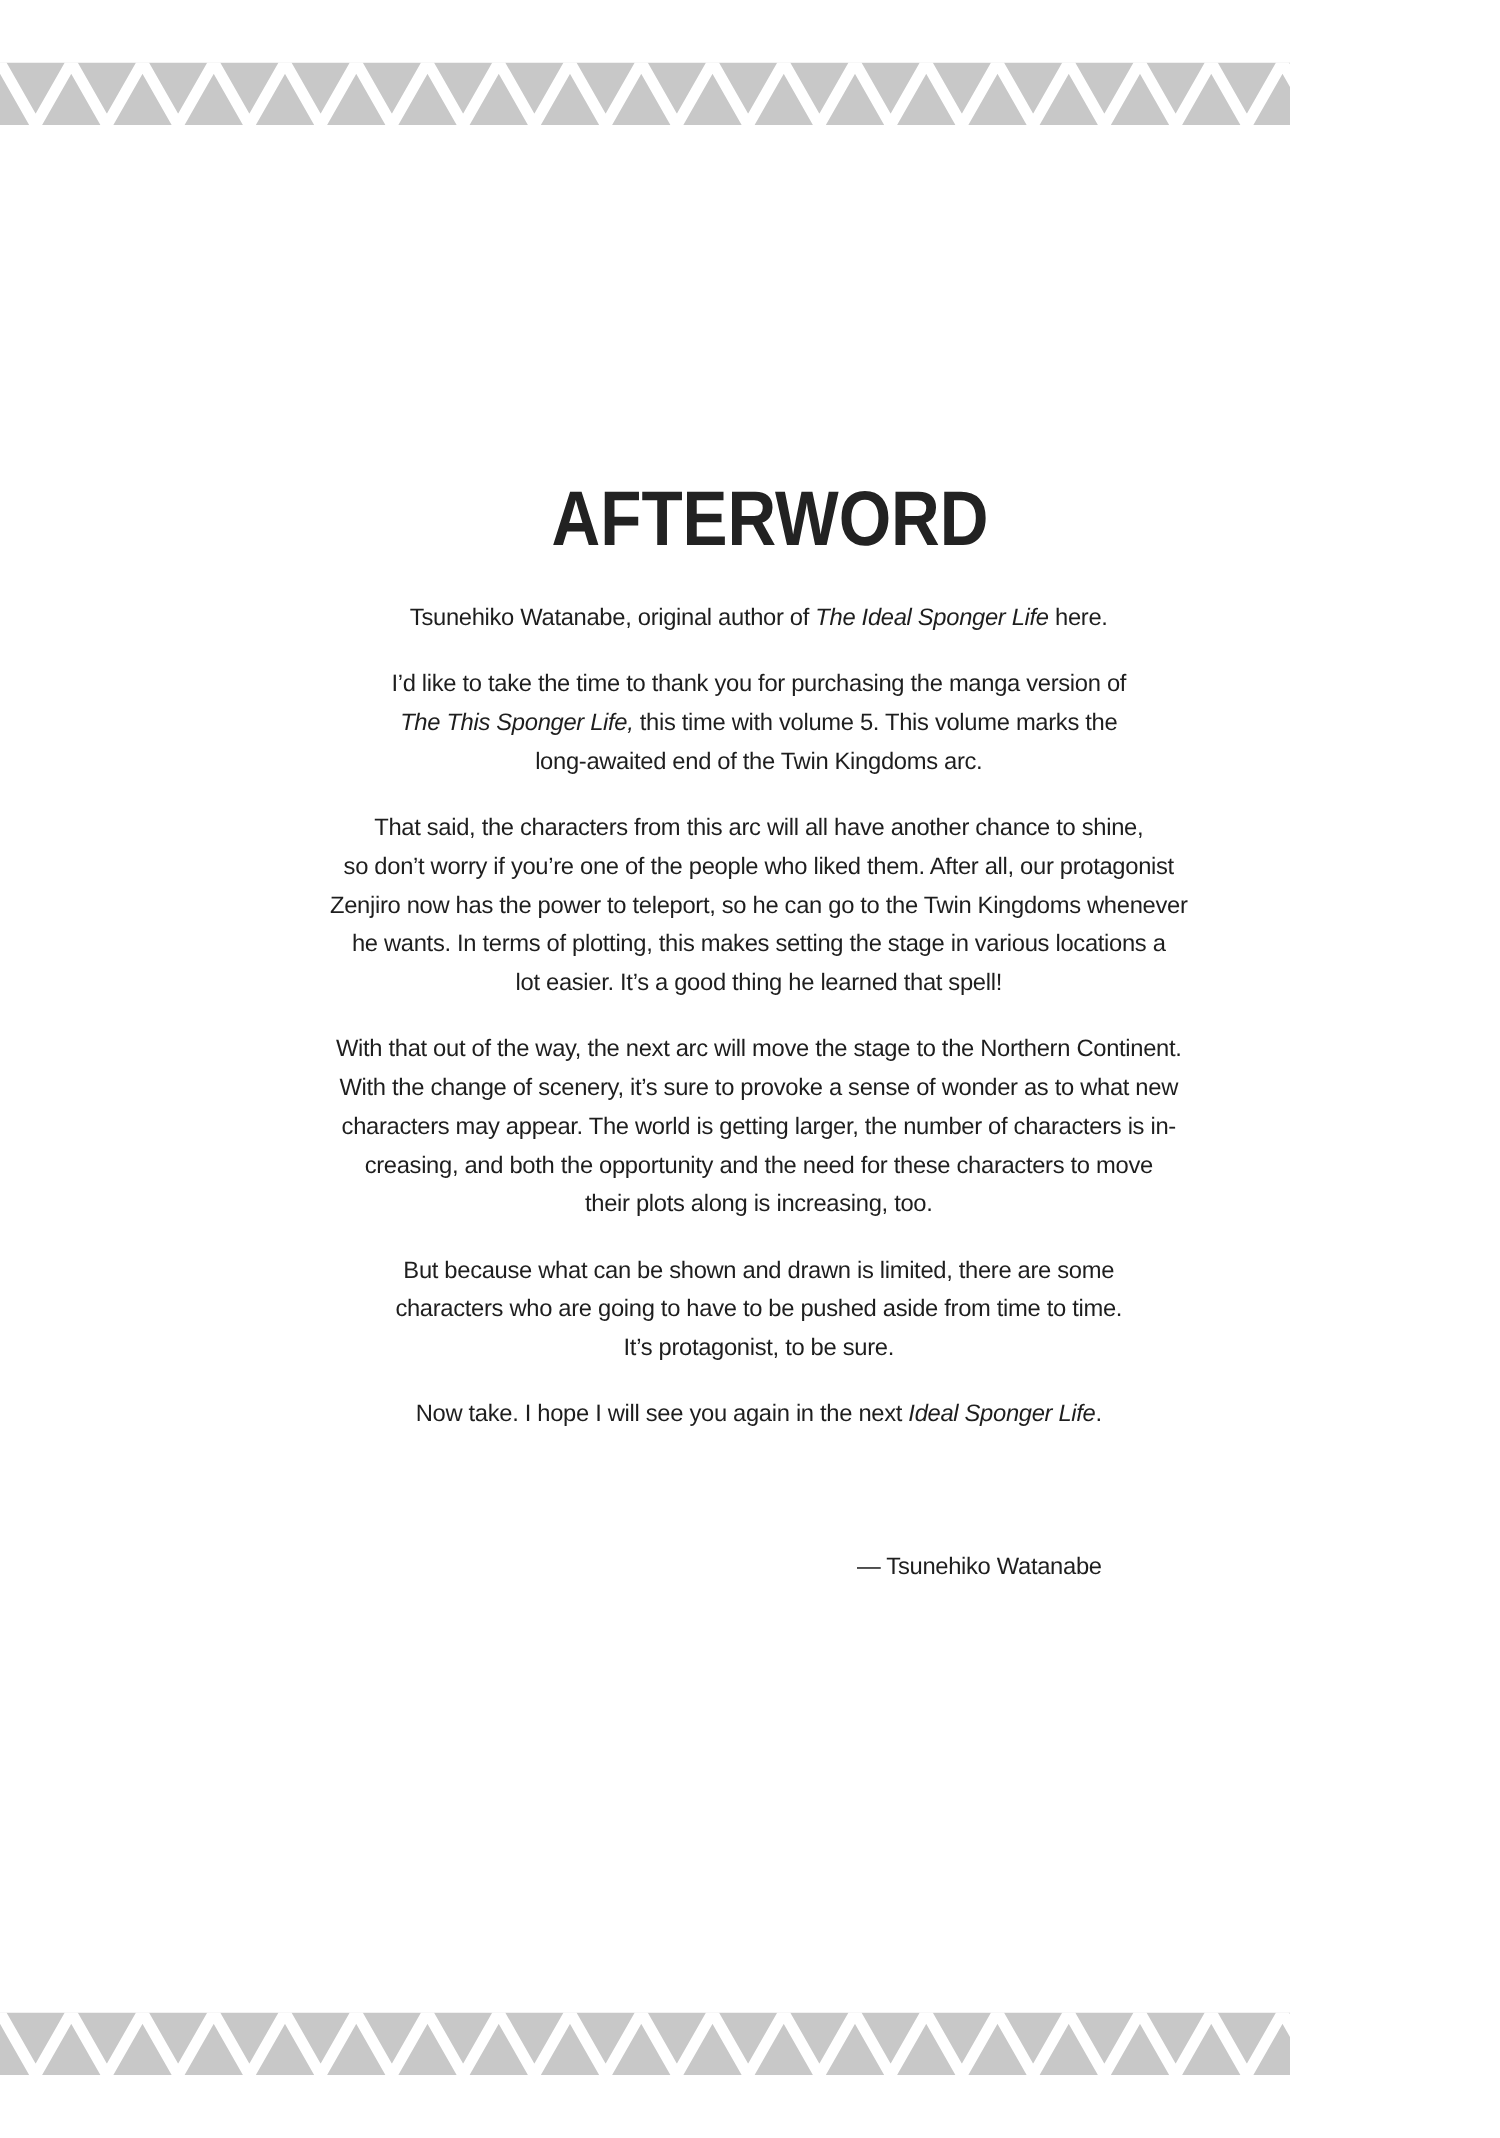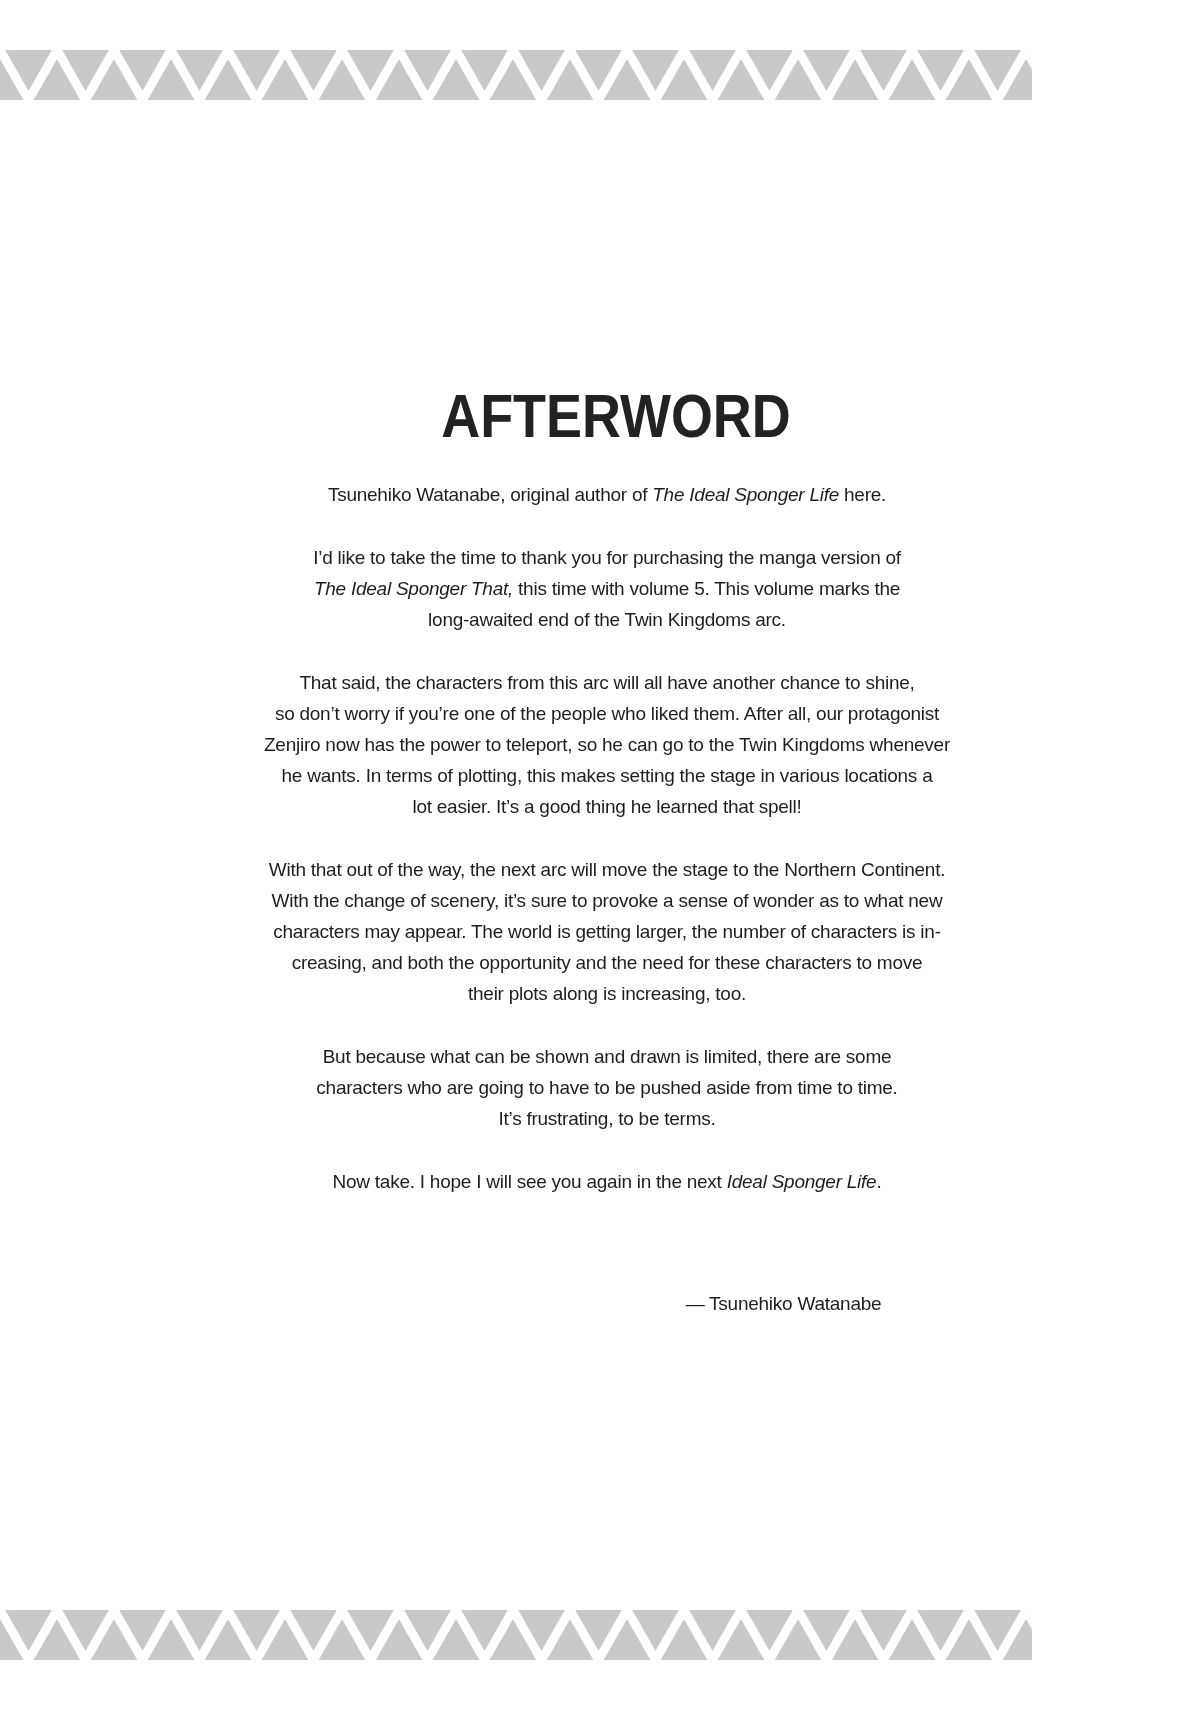--- a/index.html
+++ b/index.html
@@ -43,45 +43,45 @@
     top: 0;
     left: 57px;
     width: 1100px;
     font-size: 19px;
     line-height: 31px;
     letter-spacing: -0.25px;
     text-align: center;
   }
   .body-text p { margin: 0; }
   .body-text p.para:first-of-type { margin-top: 479px; }
-  .body-text p.para + p.para { margin-top: 32px; }
+  .body-text p.para + p.para { margin-top: 22px; }
   .signature {
     margin-top: 91px !important;
     text-align: center;
     padding-left: 353px;
   }
 </style>
 </head>
 <body>
 
 <div class="page">
 
   <svg class="tri-border top" width="1200" height="50" viewBox="0 0 1200 50" preserveAspectRatio="none">
     <rect class="band" x="0" y="0" width="1200" height="50"></rect>
     <path class="zig" d="M -28.5 50 L 0.0 0 L 28.5 50 L 57.0 0 L 85.5 50 L 114.0 0 L 142.5 50 L 171.0 0 L 199.5 50 L 228.0 0 L 256.5 50 L 285.0 0 L 313.5 50 L 342.0 0 L 370.5 50 L 399.0 0 L 427.5 50 L 456.0 0 L 484.5 50 L 513.0 0 L 541.5 50 L 570.0 0 L 598.5 50 L 627.0 0 L 655.5 50 L 684.0 0 L 712.5 50 L 741.0 0 L 769.5 50 L 798.0 0 L 826.5 50 L 855.0 0 L 883.5 50 L 912.0 0 L 940.5 50 L 969.0 0 L 997.5 50 L 1026.0 0 L 1054.5 50 L 1083.0 0 L 1111.5 50 L 1140.0 0 L 1168.5 50 L 1197.0 0 L 1225.5 50 L 1254.0 0"></path>
   </svg>
 
   <div class="title">AFTERWORD</div>
 
   <div class="body-text">
       <p class="para"><span>Tsunehiko Watanabe, original author of </span><i>The Ideal Sponger Life</i><span> here.</span></p>
-      <p class="para"><span>I’d like to take the time to thank you for purchasing the manga version of</span><br><i>The Ideal Sponger That,</i><span> this time with volume 5. This volume marks the</span><br><span>long-awaited end of the Twin Kingdoms arc.</span></p>
+      <p class="para"><span>I’d like to take the time to thank you for purchasing the manga version of</span><br><i>The This Sponger Life,</i><span> this time with volume 5. This volume marks the</span><br><span>long-awaited end of the Twin Kingdoms arc.</span></p>
       <p class="para"><span>That said, the characters from this arc will all have another chance to shine,</span><br><span>so don’t worry if you’re one of the people who liked them. After all, our protagonist</span><br><span>Zenjiro now has the power to teleport, so he can go to the Twin Kingdoms whenever</span><br><span>he wants. In terms of plotting, this makes setting the stage in various locations a</span><br><span>lot easier. It’s a good thing he learned that spell!</span></p>
       <p class="para"><span>With that out of the way, the next arc will move the stage to the Northern Continent.</span><br><span>With the change of scenery, it’s sure to provoke a sense of wonder as to what new</span><br><span>characters may appear. The world is getting larger, the number of characters is in-</span><br><span>creasing, and both the opportunity and the need for these characters to move</span><br><span>their plots along is increasing, too.</span></p>
-      <p class="para"><span>But because what can be shown and drawn is limited, there are some</span><br><span>characters who are going to have to be pushed aside from time to time.</span><br><span>It’s frustrating, to be terms.</span></p>
+      <p class="para"><span>But because what can be shown and drawn is limited, there are some</span><br><span>characters who are going to have to be pushed aside from time to time.</span><br><span>It’s protagonist, to be sure.</span></p>
       <p class="para"><span>Now take. I hope I will see you again in the next </span><i>Ideal Sponger Life</i><span>.</span></p>
       <p class="para signature">— Tsunehiko Watanabe</p>
     </div>
 
   <svg class="tri-border bottom" width="1200" height="50" viewBox="0 0 1200 50" preserveAspectRatio="none">
     <rect class="band" x="0" y="0" width="1200" height="50"></rect>
     <path class="zig" d="M -28.5 50 L 0.0 0 L 28.5 50 L 57.0 0 L 85.5 50 L 114.0 0 L 142.5 50 L 171.0 0 L 199.5 50 L 228.0 0 L 256.5 50 L 285.0 0 L 313.5 50 L 342.0 0 L 370.5 50 L 399.0 0 L 427.5 50 L 456.0 0 L 484.5 50 L 513.0 0 L 541.5 50 L 570.0 0 L 598.5 50 L 627.0 0 L 655.5 50 L 684.0 0 L 712.5 50 L 741.0 0 L 769.5 50 L 798.0 0 L 826.5 50 L 855.0 0 L 883.5 50 L 912.0 0 L 940.5 50 L 969.0 0 L 997.5 50 L 1026.0 0 L 1054.5 50 L 1083.0 0 L 1111.5 50 L 1140.0 0 L 1168.5 50 L 1197.0 0 L 1225.5 50 L 1254.0 0"></path>
   </svg>
 
 </div>

